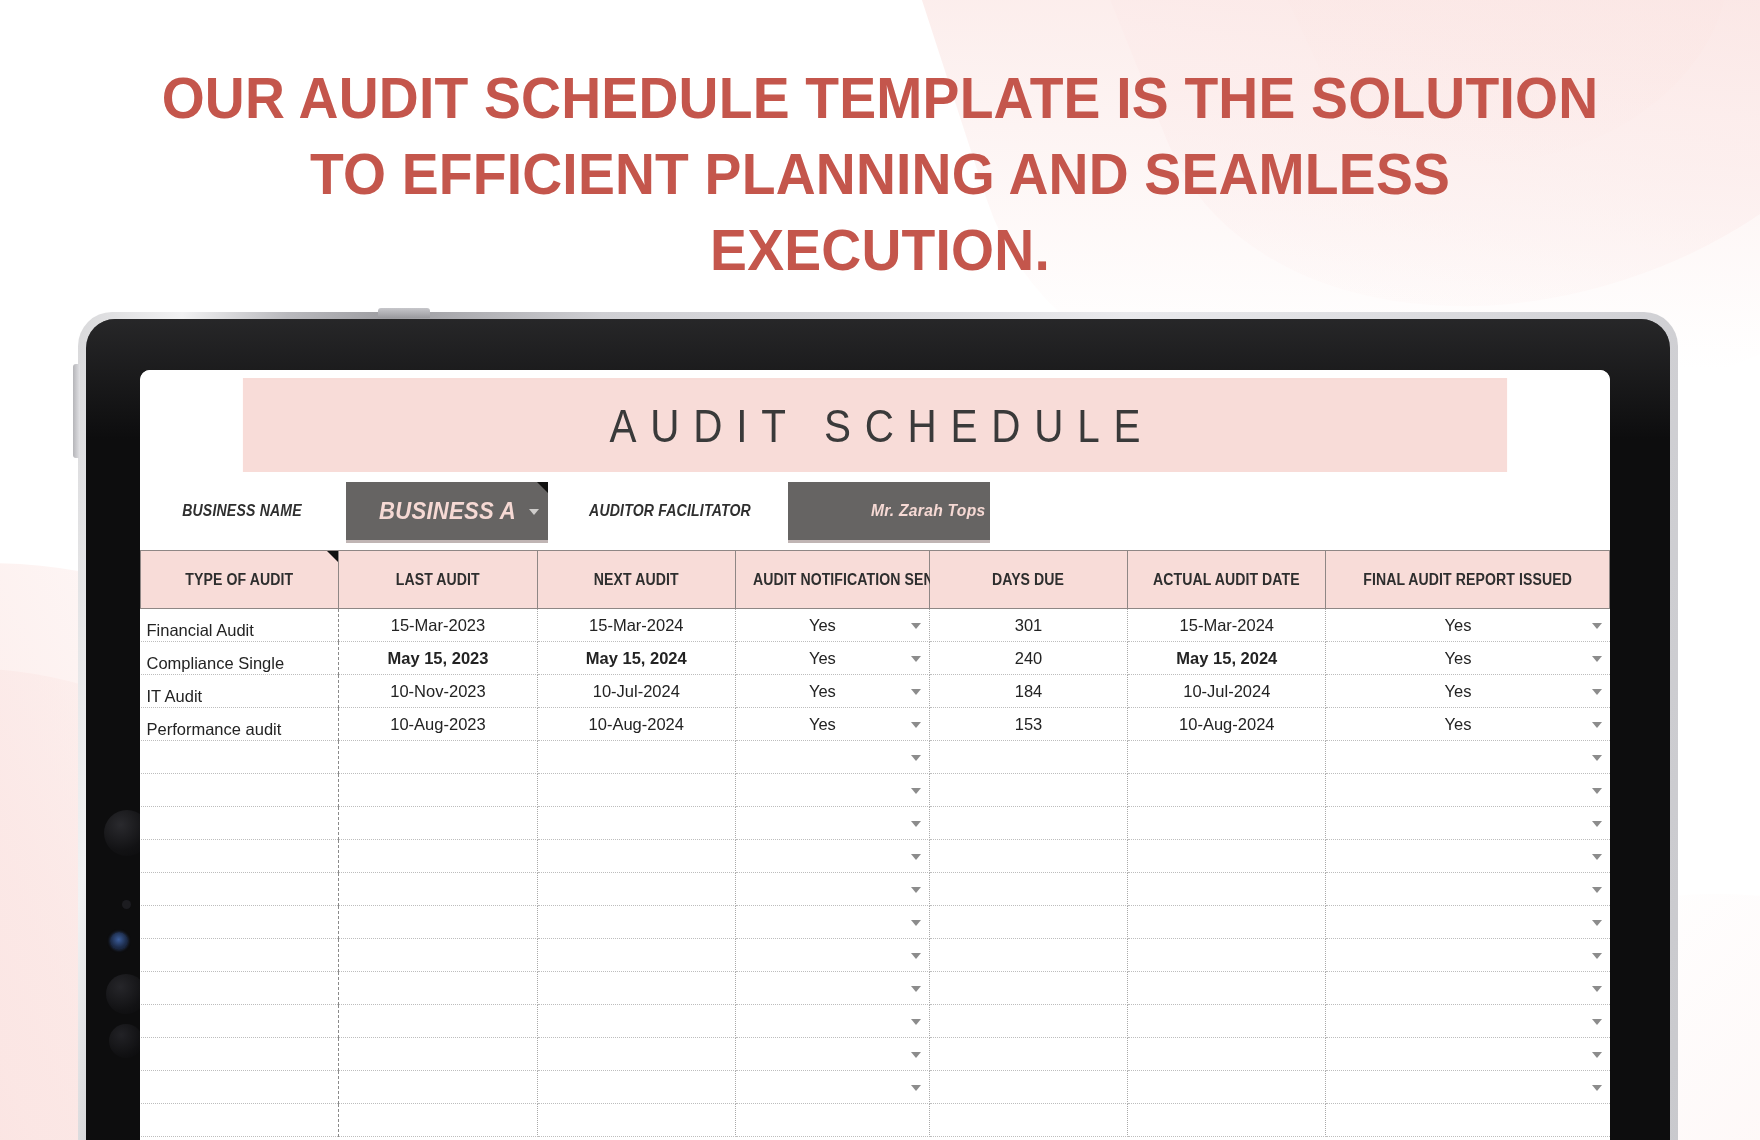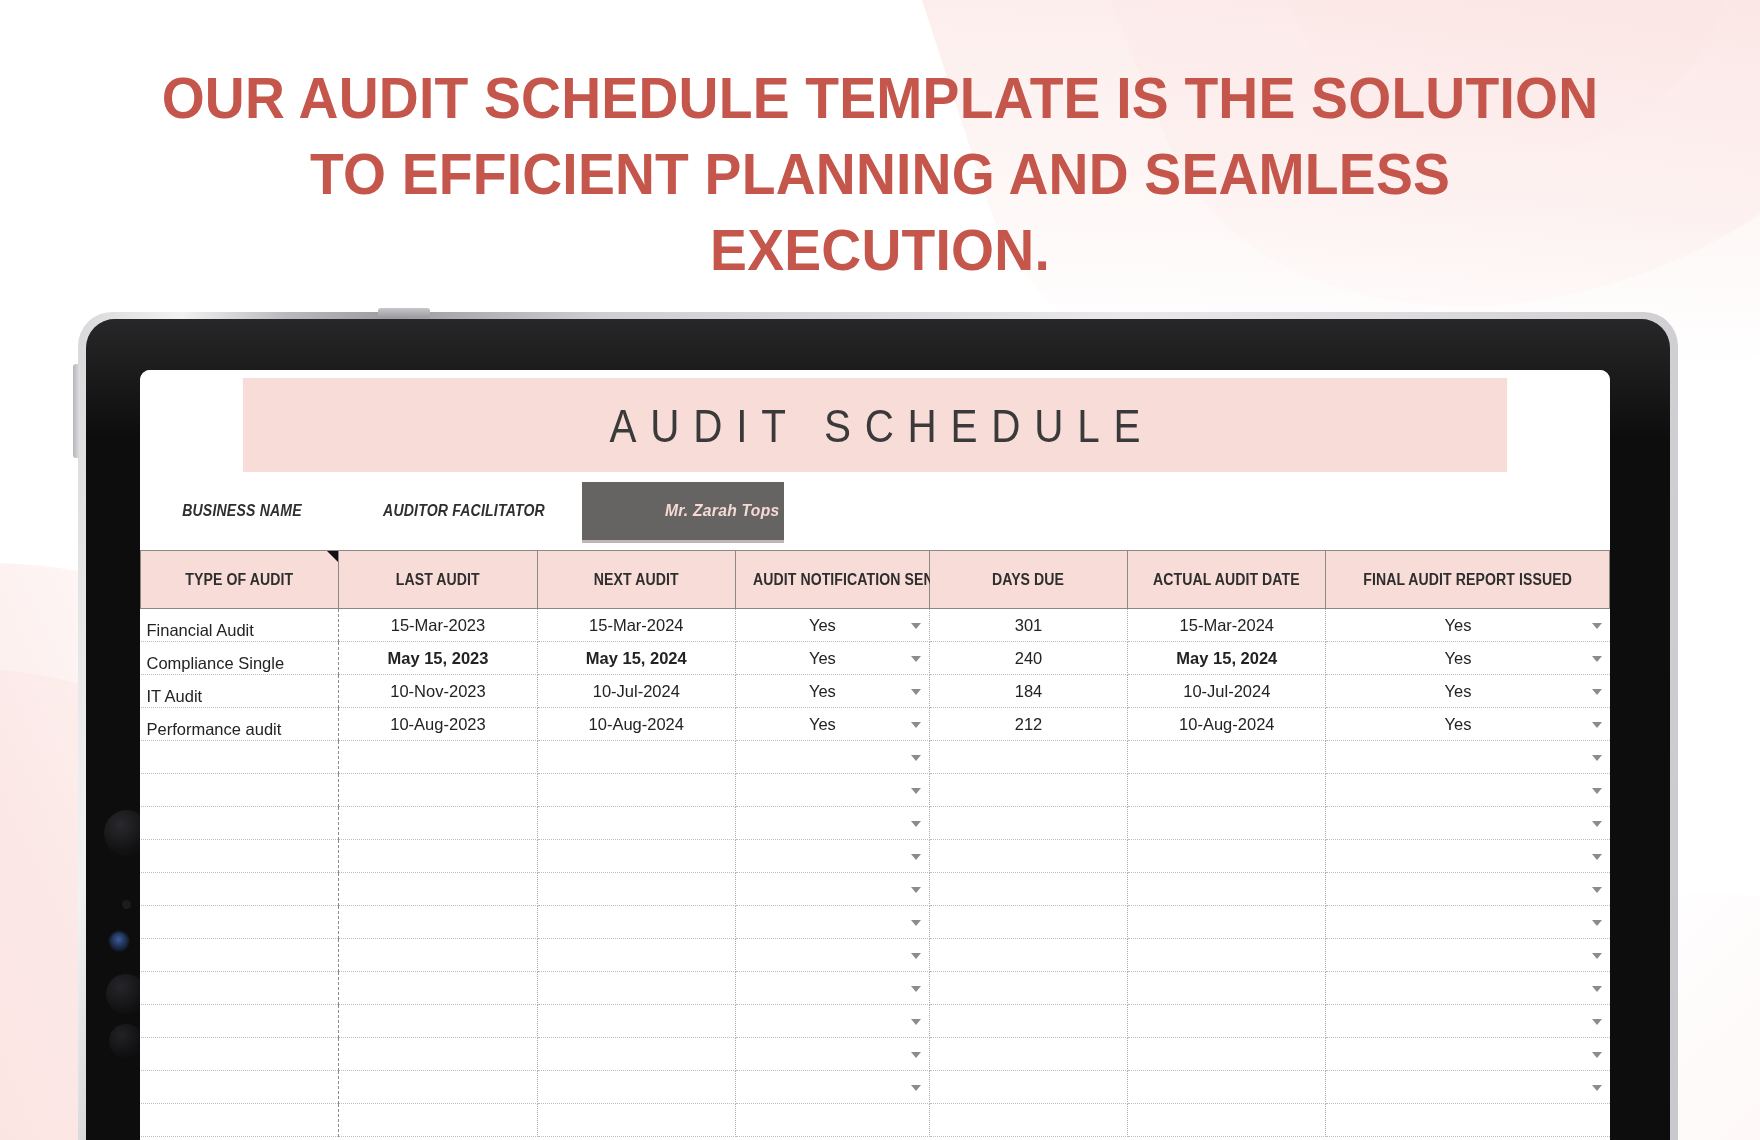--- a/index.html
+++ b/index.html
@@ -282,20 +282,25 @@
     <div class="cam-dot cam-small" style="top:712px; left:31px;"></div>
 
     <div class="screen">
       <div class="sheet">
 
         <div class="sheet-title">AUDIT SCHEDULE</div>
 
         <div class="meta-row">
           <div class="meta-label bn">BUSINESS NAME</div>
 
+          <div class="meta-box business">
+            <span class="val">BUSINESS A</span>
+            <span class="cell-caret"></span>
+            <span class="corner-note"></span>
+          </div>
 
           <div class="meta-label af" style="margin-left:22px;">AUDITOR FACILITATOR</div>
 
           <div class="meta-box auditor">
             <span class="val">Mr. Zarah Tops</span>
           </div>
         </div>
 
         <table class="grid">
           <colgroup>
@@ -347,21 +352,21 @@
                 <td class="has-caret">Yes<span class="tcaret"></span></td>
                 <td class="">184</td>
                 <td class="">10-Jul-2024</td>
                 <td class="has-caret last-col">Yes<span class="tcaret"></span></td>
               </tr>
               <tr>
                 <td class="c-type">Performance audit</td>
                 <td class="c-last">10-Aug-2023</td>
                 <td class="">10-Aug-2024</td>
                 <td class="has-caret">Yes<span class="tcaret"></span></td>
-                <td class="">212</td>
+                <td class="">153</td>
                 <td class="">10-Aug-2024</td>
                 <td class="has-caret last-col">Yes<span class="tcaret"></span></td>
               </tr>
               <tr>
                 <td class="c-type"></td>
                 <td class="c-last"></td>
                 <td class=""></td>
                 <td class="has-caret">
                   <span class="tcaret"></span>
                 </td>

